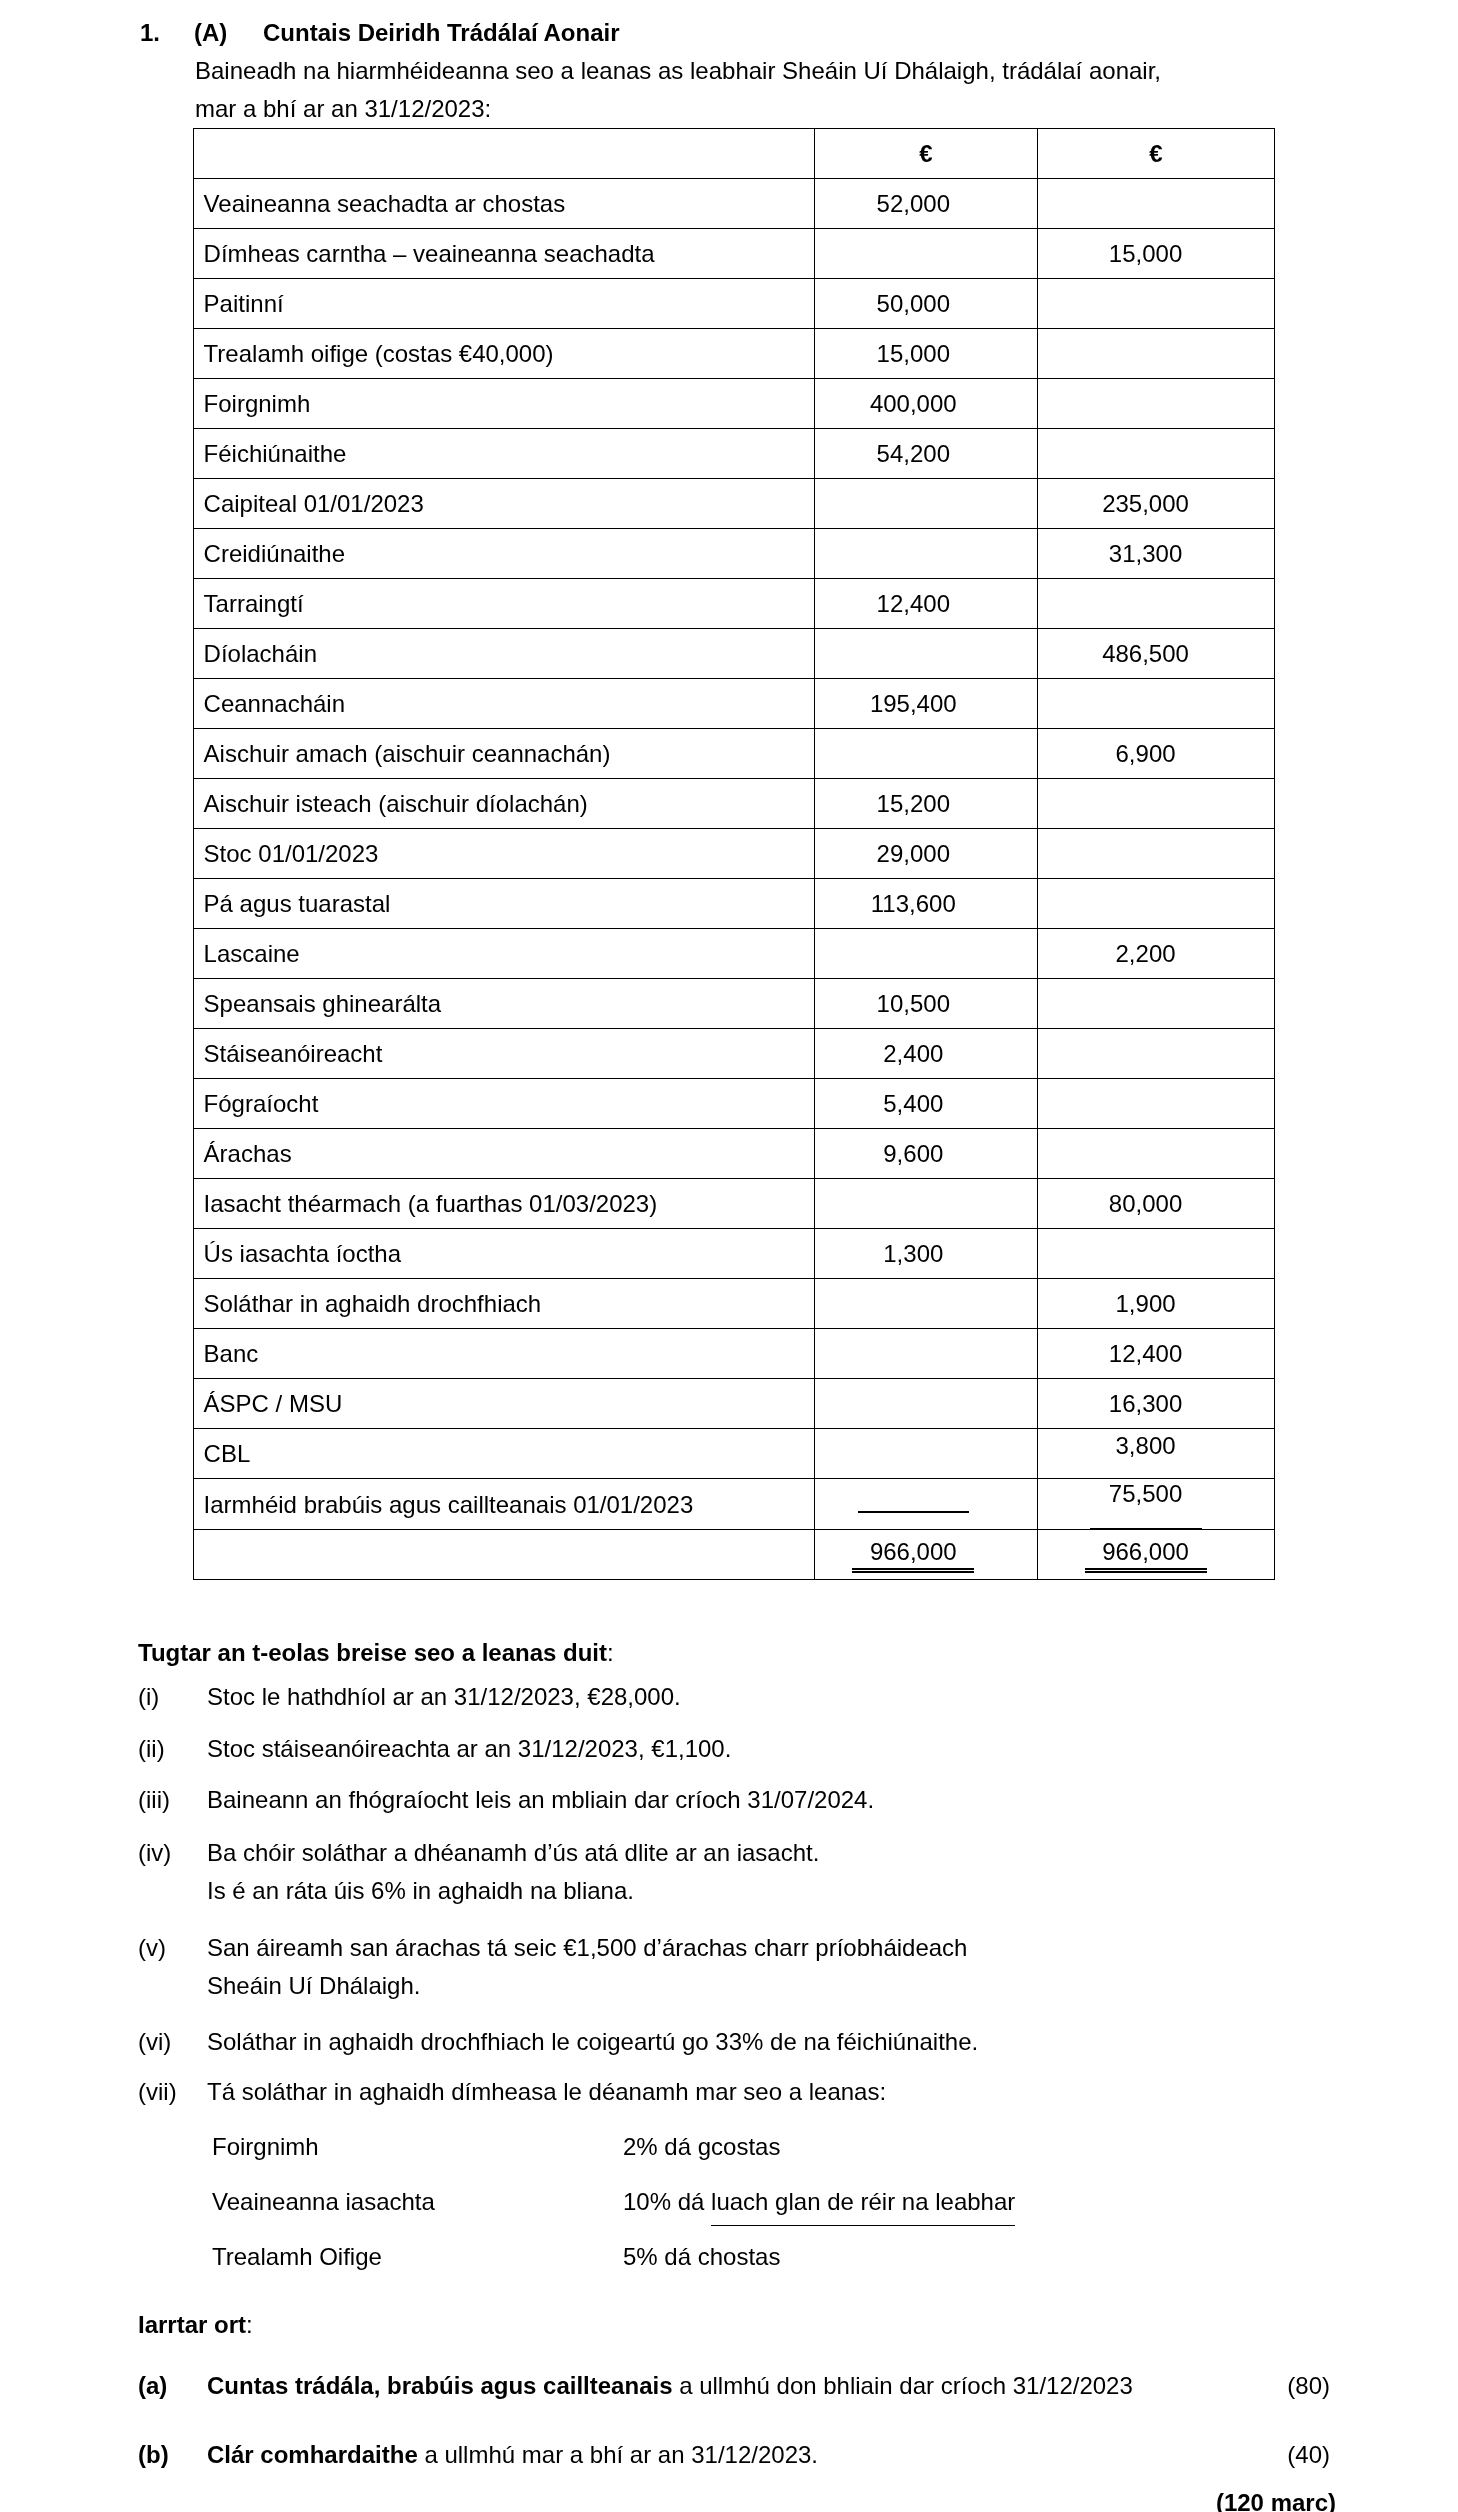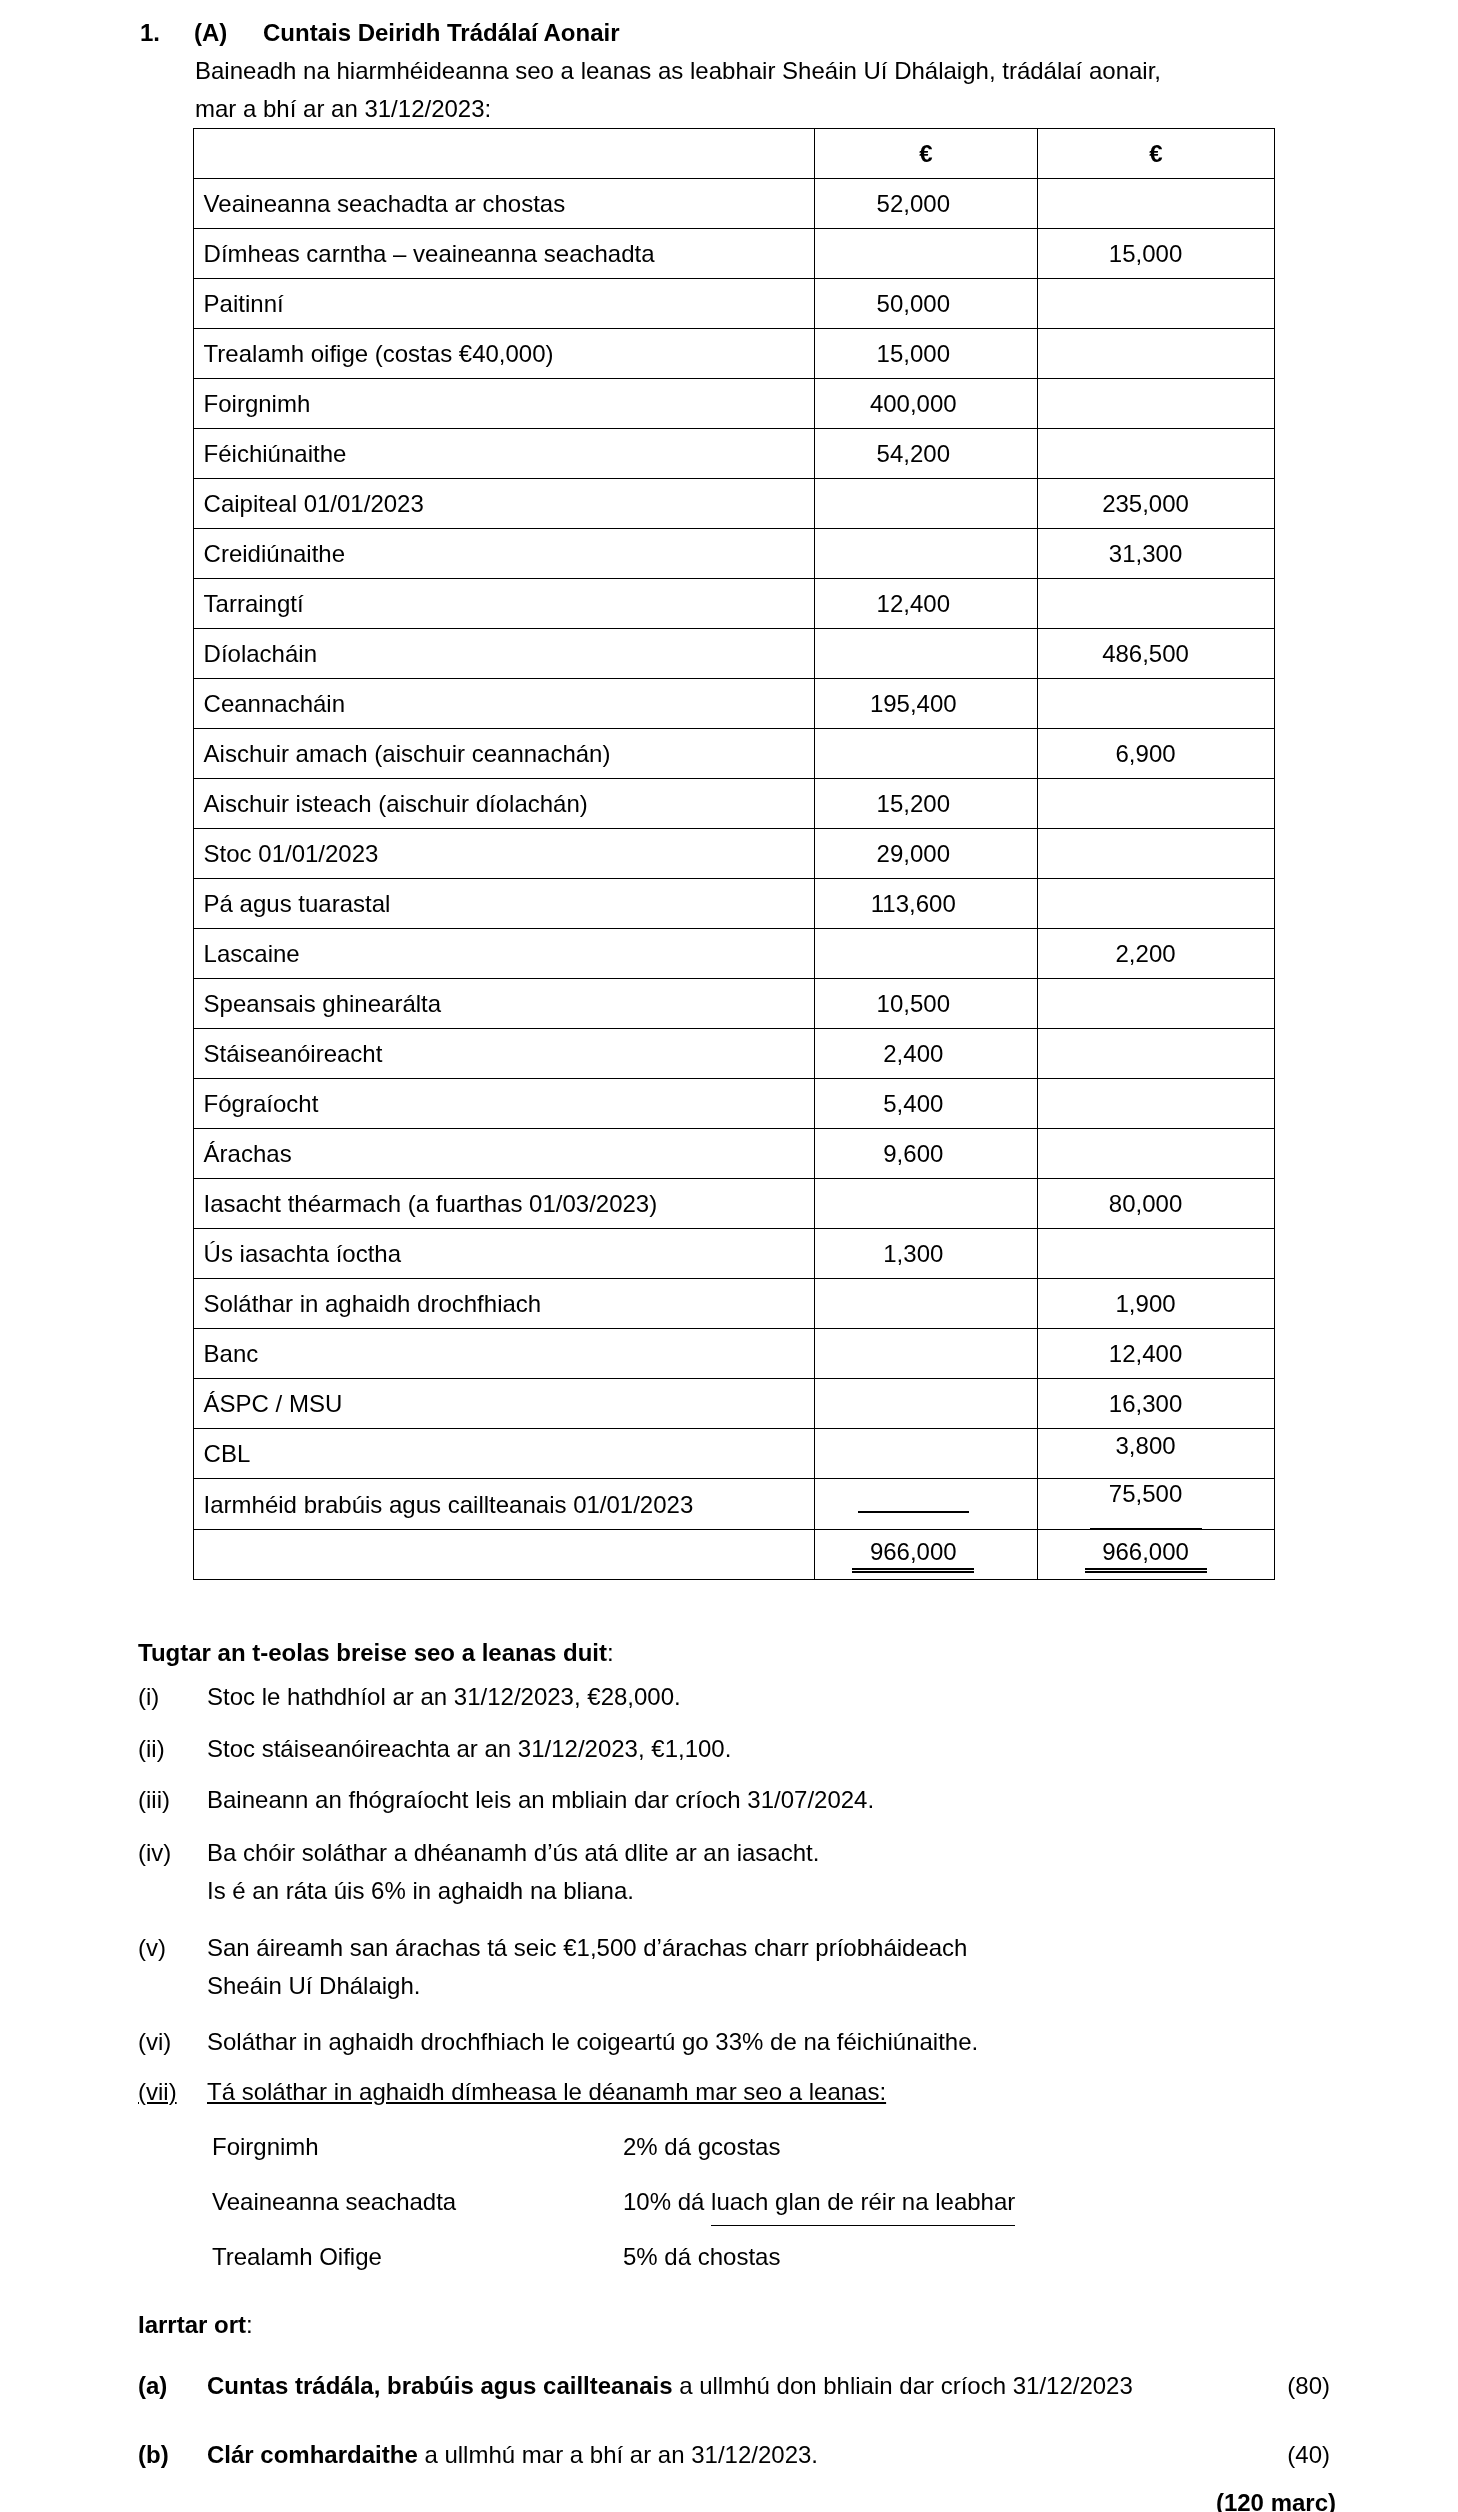--- a/index.html
+++ b/index.html
@@ -30,21 +30,21 @@
   .sec-head .colon { font-weight:400; }
   .h-notes { margin-top:54px; }
   .h-req   { margin-top:30px; }
   
   .note { display:flex; margin-left:138px; margin-top:13.6px; }
   .note .mk { width:69px; flex:none; }
   .notes-list .note:nth-child(1) { margin-top:5.6px; }
   .notes-list .note:nth-child(4) { margin-top:15.2px; }
   .notes-list .note:nth-child(5) { margin-top:18.5px; }
   .notes-list .note:nth-child(6) { margin-top:17.7px; }
-  .notes-list .note:nth-child(7) { margin-top:12px;text-decoration:underline; }
+  .notes-list .note:nth-child(7) { margin-top:12px; }
   
   .dep { display:flex; margin-left:212px; margin-top:17px; }
   .dep .asset { width:411px; flex:none; }
   .u-text { border-bottom:1.6px solid #000; padding-bottom:10px; }
   
   .req { position:relative; margin-left:138px; width:1192px; }
   .req-list .req:nth-child(1) { margin-top:23px; }
   .req-list .req:nth-child(2) { margin-top:31px; }
   .req .mk { position:absolute; left:0; top:0; font-weight:700; }
   .req .txt { margin-left:69px;margin-top:39px; }
@@ -274,21 +274,21 @@
         </div>
       </div>
     </div>
 
   <div class="dep-list">
       <div class="dep">
         <span class="asset">Foirgnimh</span>
         <span class="rate">2% dá gcostas</span>
       </div>
       <div class="dep">
-        <span class="asset">Veaineanna seachadta</span>
+        <span class="asset">Veaineanna iasachta</span>
         <span class="rate">10% dá <span class="u-text">luach glan de réir na leabhar</span></span>
       </div>
       <div class="dep">
         <span class="asset">Trealamh Oifige</span>
         <span class="rate">5% dá chostas</span>
       </div>
     </div>
 
   <div class="sec-head h-req">
     <span>Iarrtar ort</span><span class="colon">:</span>

